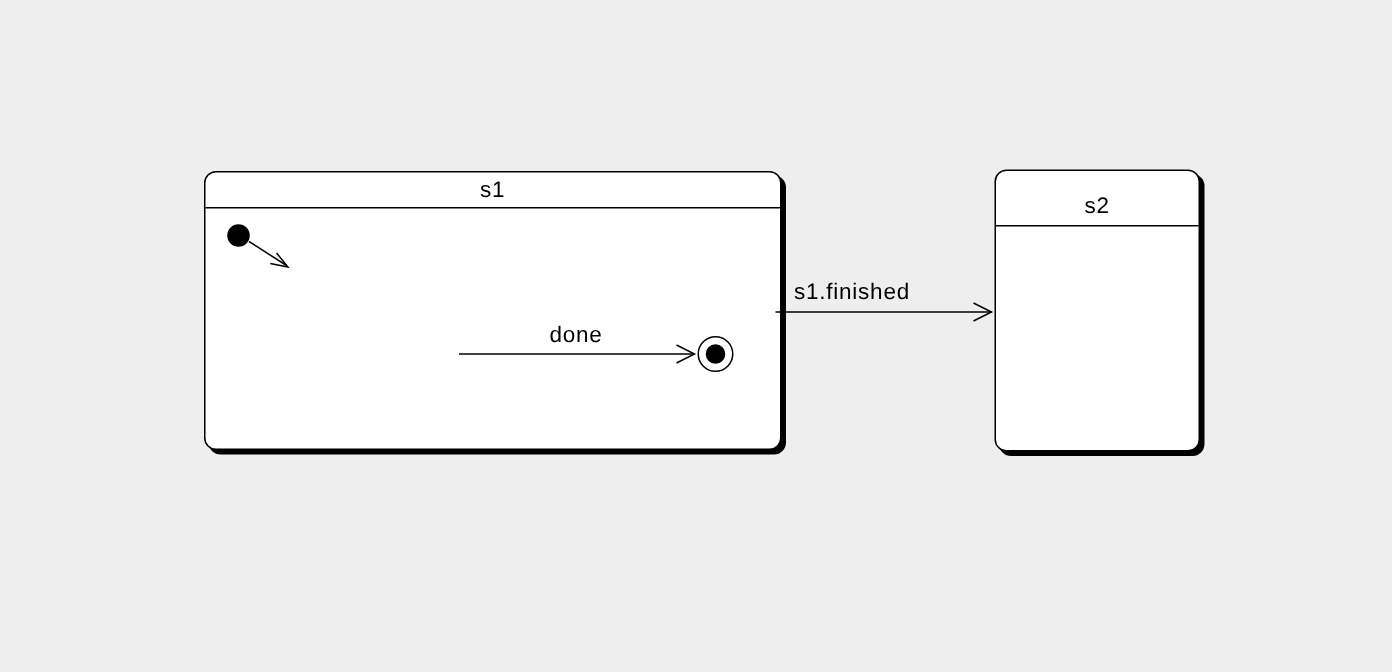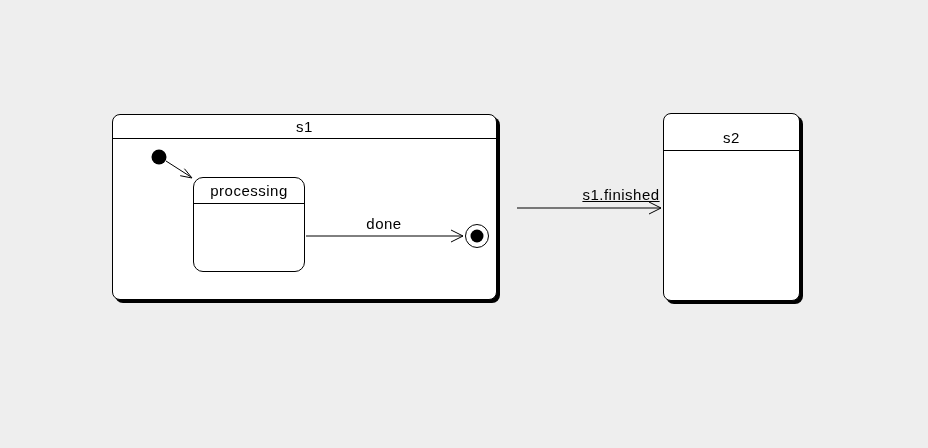--- a/index.html
+++ b/index.html
@@ -53,29 +53,25 @@
     letter-spacing: 0.5px;
     white-space: nowrap;
     background: transparent;
   }
 </style>
 </head>
 <body>
 
 <div class="canvas">
 
-  <div class="state" style="left:112px; top:114px; width:385px; height:186px;">
+  <div class="state" style="left:136px; top:114px; width:385px; height:186px;">
     <div class="state-title" style="height:24px; line-height:23px;">s1</div>
     <div></div>
   </div>
 
-  <div class="state inner" style="left:193px; top:177px; width:112px; height:95px;">
-    <div class="state-title" style="height:26px; line-height:25px;">processing</div>
-    <div></div>
-  </div>
 
   <div class="state" style="left:663px; top:113px; width:137px; height:188px;">
     <div class="state-title" style="height:25px; line-height:24px;margin-top:12px;">s2</div>
     <div></div>
   </div>
 
   <svg class="connector-layer" width="928" height="448" viewBox="0 0 928 448">
 
     <circle cx="159" cy="157" r="7.5" fill="#000000"></circle>
 
@@ -87,15 +83,15 @@
 
     <circle cx="477" cy="236" r="11.5" fill="#ffffff" stroke="#000000" stroke-width="1"></circle>
     <circle cx="477" cy="236" r="6.5" fill="#000000"></circle>
 
     <line x1="517" y1="208" x2="661" y2="208"></line>
     <polyline points="649,202 661,208 649,214"></polyline>
   </svg>
 
   <div class="edge-label" style="left:384px; top:215px;">done</div>
 
-  <div class="edge-label" style="left:621px; top:186px;text-decoration:underline;">s1.finished</div>
+  <div class="edge-label" style="left:568px; top:186px;">s1.finished</div>
 
 </div>
 
 </body></html>

